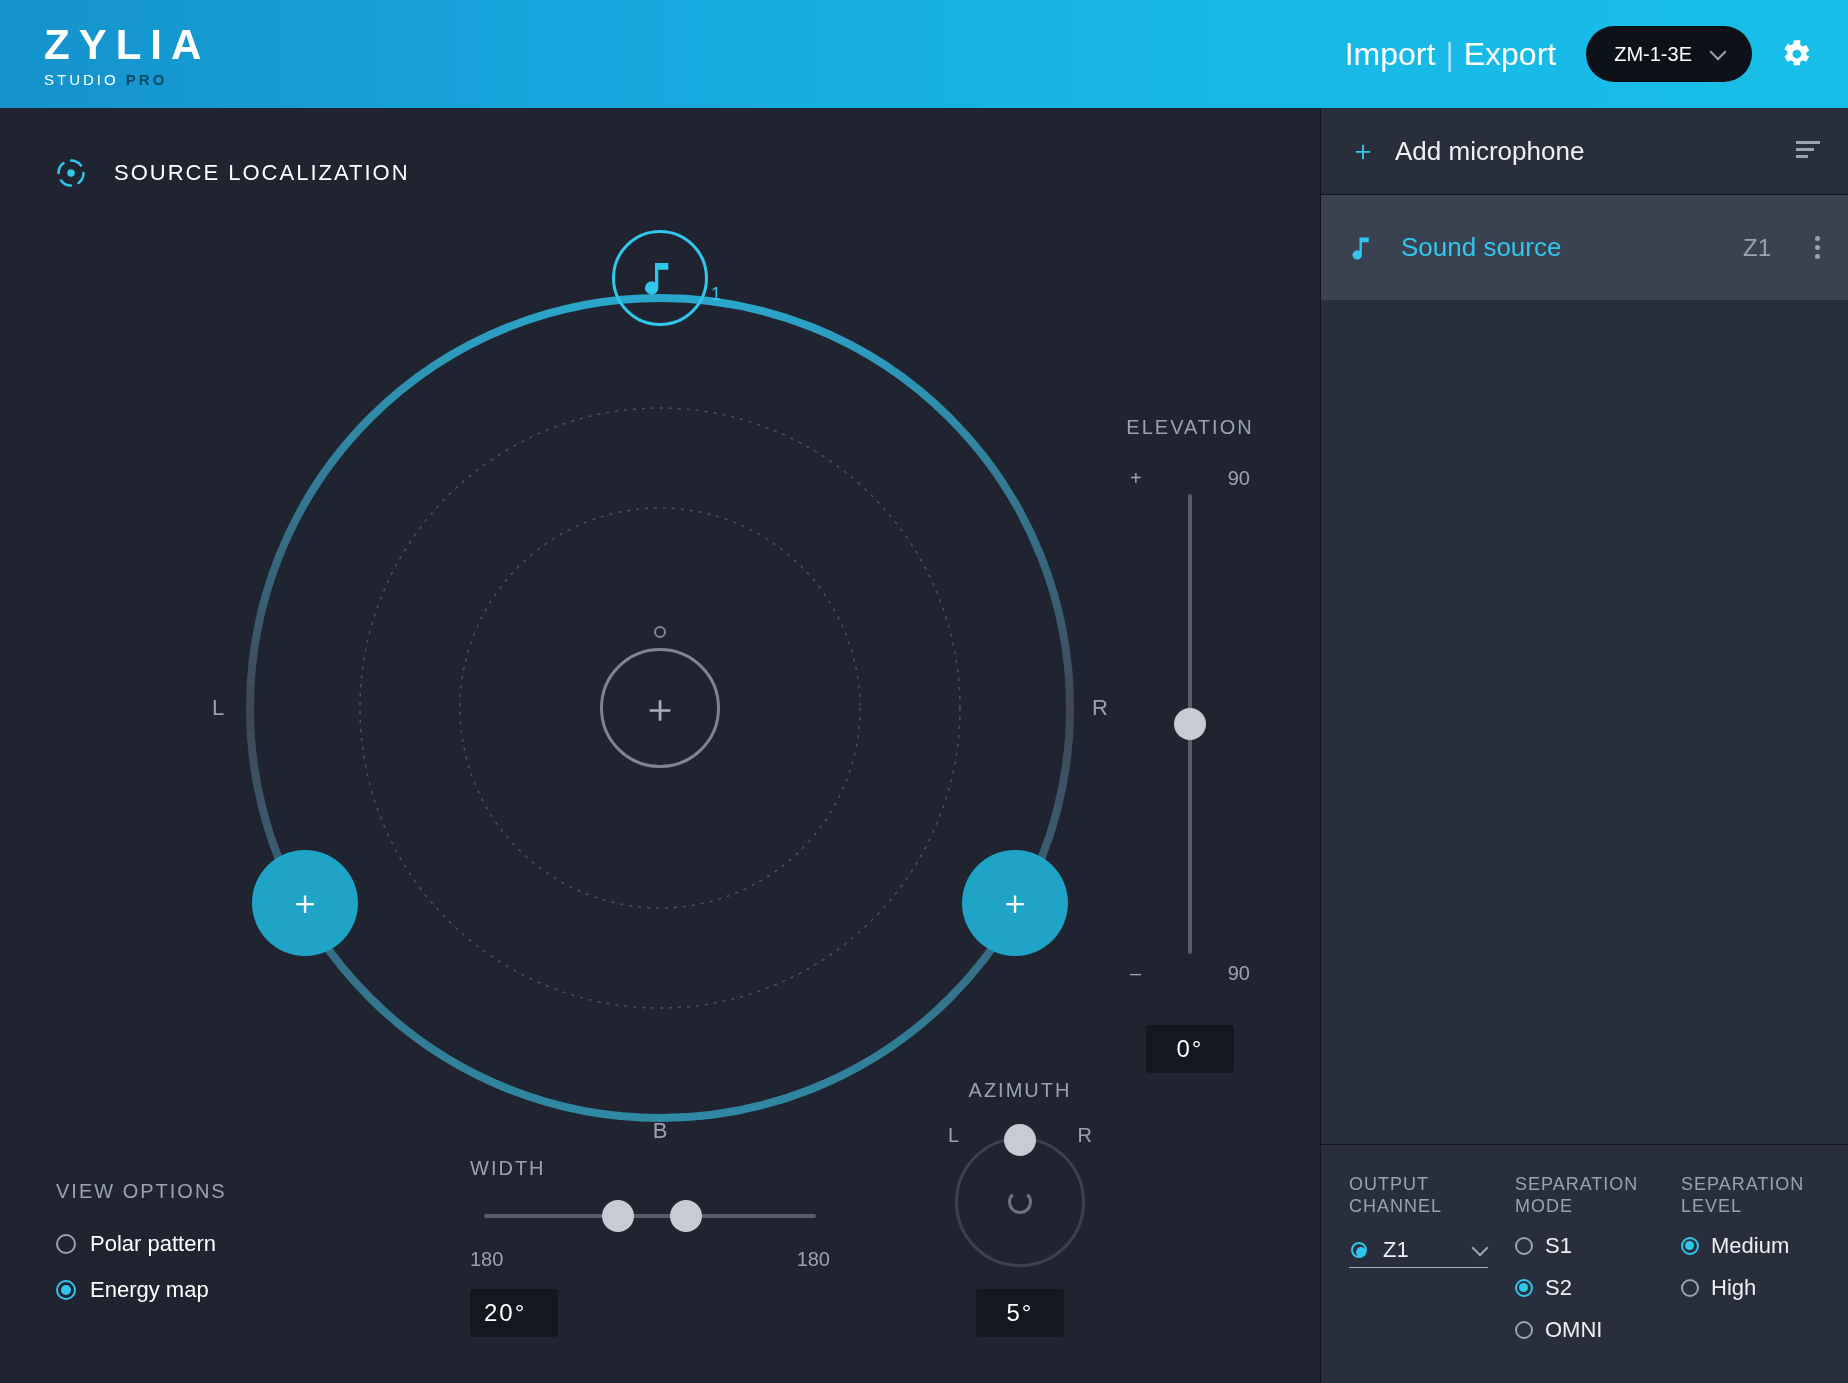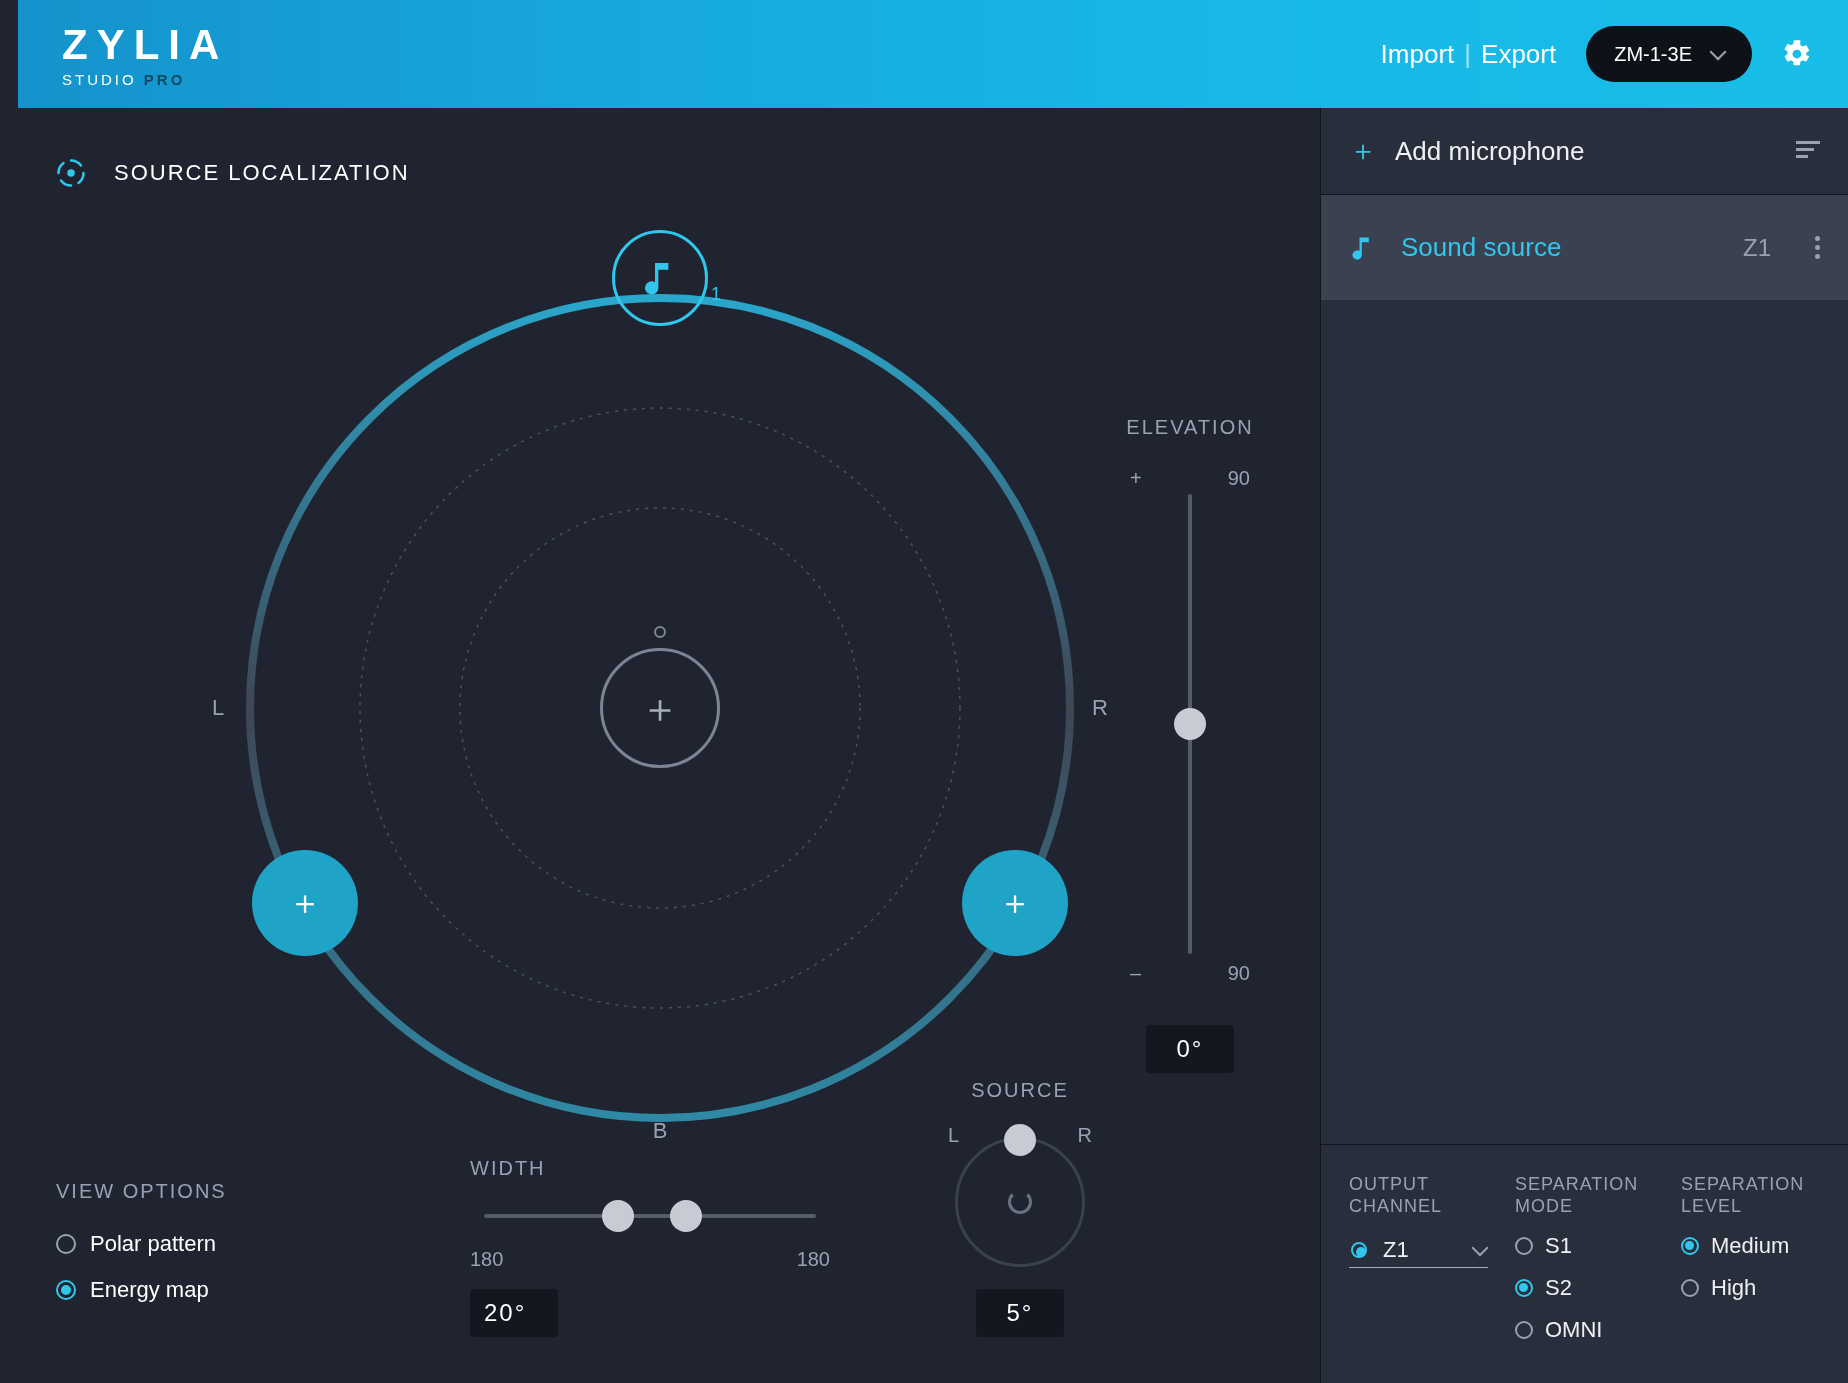--- a/index.html
+++ b/index.html
@@ -15,27 +15,27 @@
   --knob: #c7ccd4;
   --line: #404755;
   --dark-input: #131720;
 }
 html,body{margin:0;padding:0;width:1848px;height:1383px;background:var(--bg);font-family:Helvetica,Arial,sans-serif;color:var(--text);overflow:hidden;-webkit-font-smoothing:antialiased;}
 *{box-sizing:border-box}
 
 
 .header{position:absolute;left:0;top:0;right:0;height:108px;
   background:linear-gradient(90deg,#1592cb 0%,#17a6dd 30%,#18b7e6 65%,#18bee8 100%);
-  display:flex;align-items:center;padding:0 36px 0 44px;margin-left:18px;}
+  display:flex;align-items:center;padding:0 36px 0 44px;}
 .logo{display:flex;flex-direction:column;gap:2px;color:#fff}
 .logo-main{font-size:42px;font-weight:700;letter-spacing:9px}
 .logo-sub{font-size:15px;letter-spacing:3px}
 .logo-sub .pro{color:#0a4a63;font-weight:700}
 .header-right{margin-left:auto;display:flex;align-items:center;gap:30px;color:#fff}
-.ie{font-size:26px;display:flex;align-items:flex-start;gap:10px}
+.ie{font-size:32px;display:flex;align-items:flex-start;gap:10px}
 .ie span{cursor:pointer}
 .ie .pipe{color:rgba(255,255,255,.6);font-weight:300}
 .device-select{background:#0e1117;color:#fff;border-radius:40px;height:56px;padding:0 28px;display:flex;align-items:center;gap:20px;font-size:20px;cursor:pointer}
 .chev{display:inline-block;width:12px;height:12px;border-right:2px solid var(--muted);border-bottom:2px solid var(--muted);transform:rotate(45deg);margin-top:-4px}
 .gear{width:30px;height:30px;cursor:pointer}
 
 
 .main{position:absolute;left:0;top:108px;right:528px;bottom:0;padding:50px 40px 40px 56px}
 .title{display:flex;align-items:center;gap:28px;font-size:22px;letter-spacing:2px;color:#fff}
 .title-icon svg{width:30px;height:30px}
@@ -231,21 +231,21 @@
       <div class="width-thumb" style="left:186px"></div>
     </div>
     <div class="width-labels">
       <span>180</span>
       <span>180</span>
     </div>
     <div class="width-value"><span class="value-box">20°</span></div>
   </div>
 
   <div class="azimuth">
-    <div class="hdr">SOURCE</div>
+    <div class="hdr">AZIMUTH</div>
     <div class="az-lr">
       <span>L</span>
       <span>R</span>
     </div>
     <div class="az-knob">
       <div class="az-pointer"></div>
       <div class="az-center"></div>
     </div>
     <div class="az-value"><span class="value-box">5°</span></div>
   </div>

